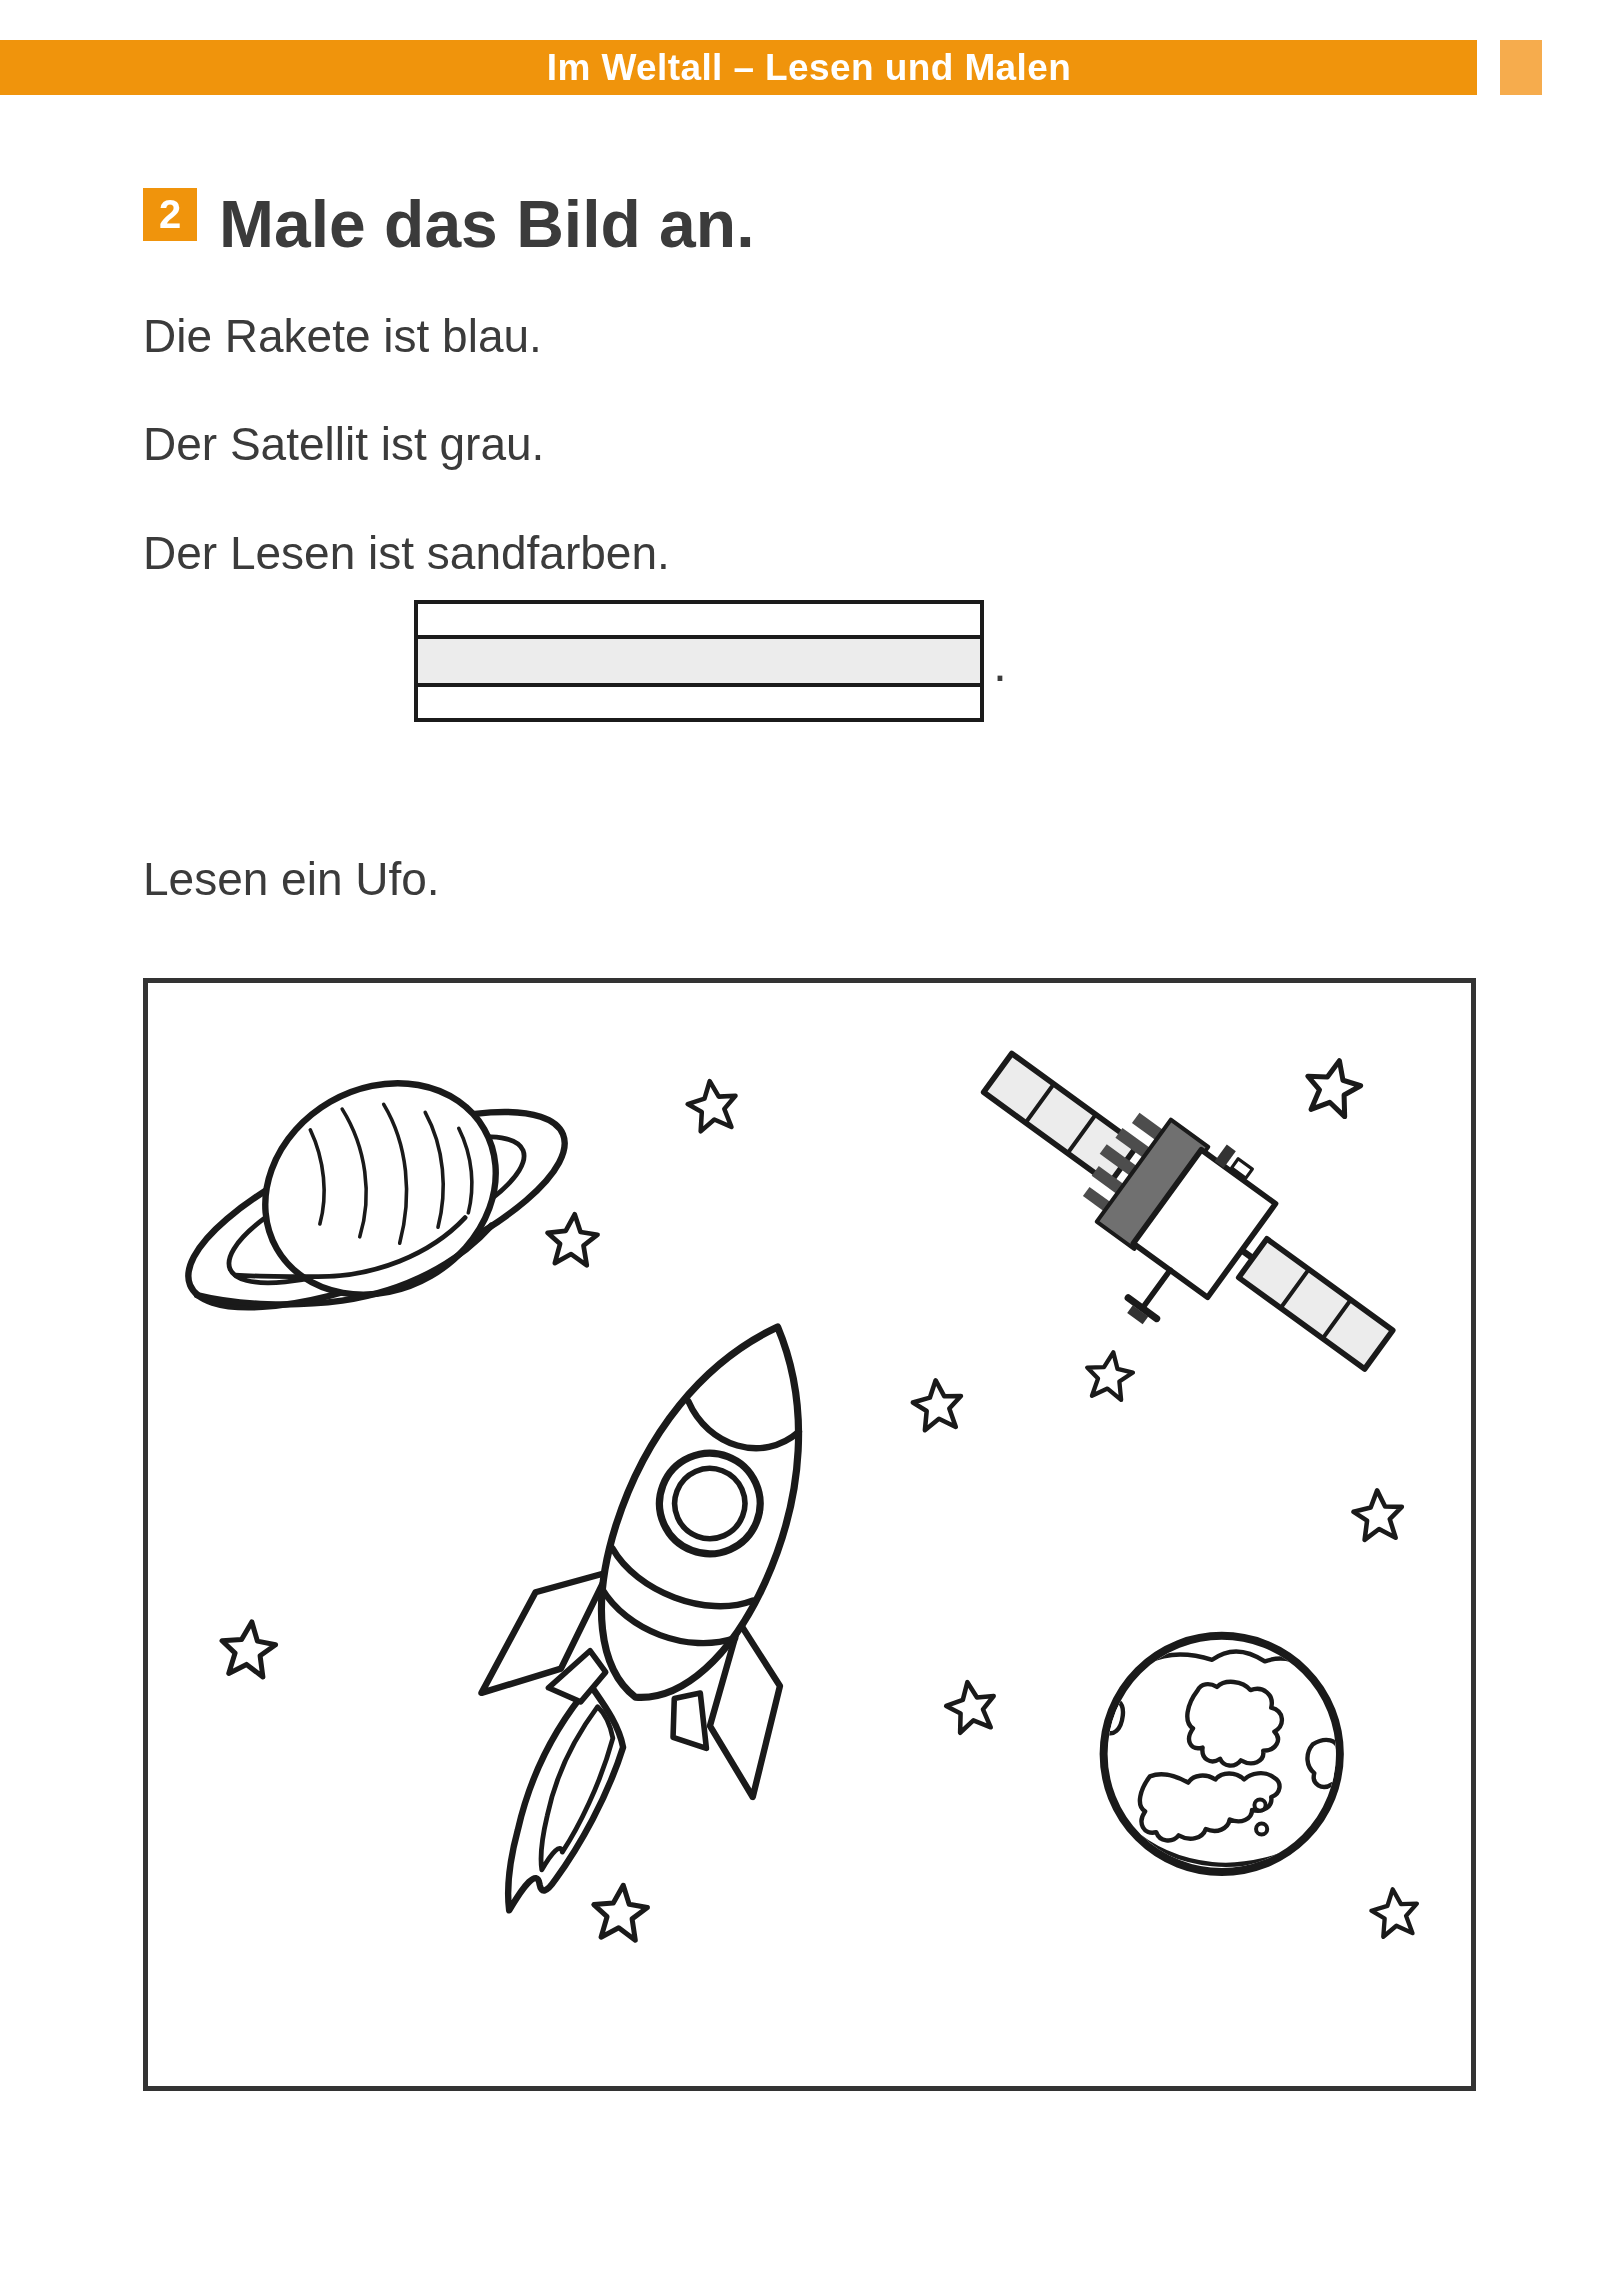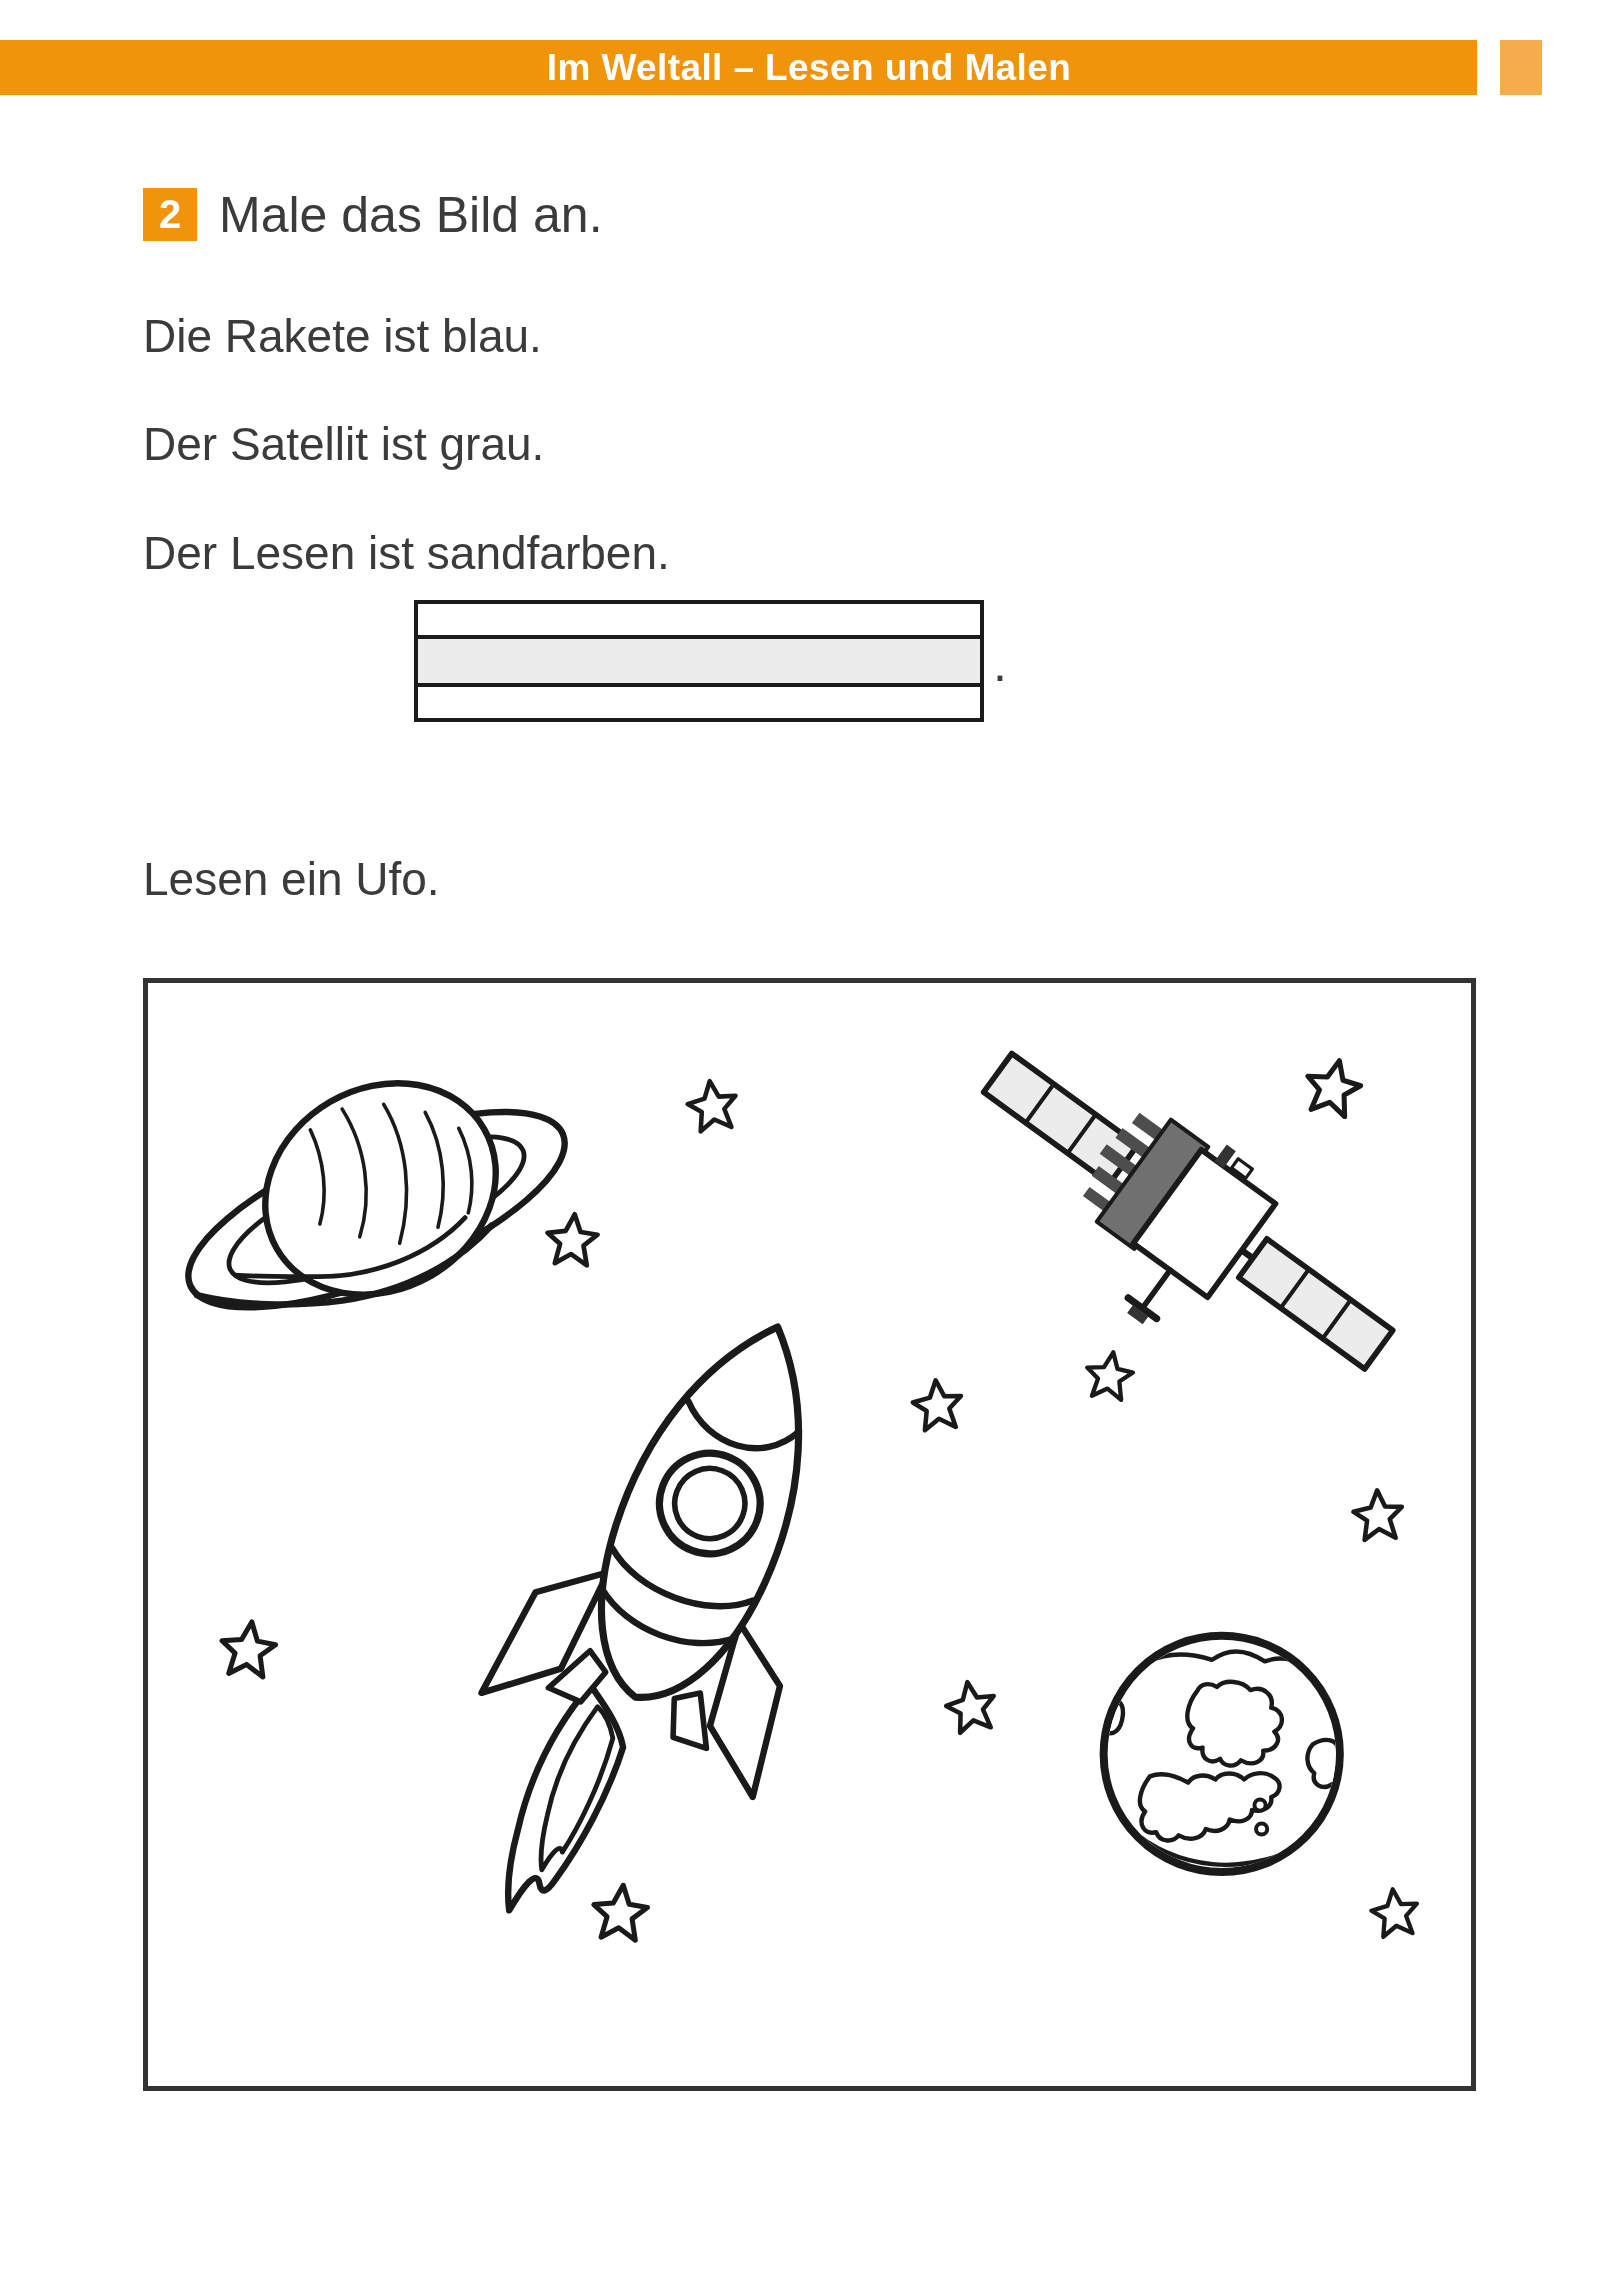--- a/index.html
+++ b/index.html
@@ -24,21 +24,21 @@
     text-align:center; line-height:55px;
   }
   .task-badge {
     position:absolute; left:143px; top:188px; width:54px; height:53px;
     background: var(--task-badge, #F0940C);
     color:#ffffff; font-size:40px; font-weight:700;
     text-align:center; line-height:53px;
   }
   .task-text {
     position:absolute; left:219px; top:186px;
-    font-size:50px; font-weight:400; white-space:nowrap;
+    font-size:66px; font-weight:700; white-space:nowrap;
   }
   .sentence {
     position:absolute; left:143px; font-size:46px; font-weight:500;
     white-space:nowrap; color: var(--body-text, #3b3b3b);
   }
   .s1 { top:309px; } .s2 { top:417px; } .s3 { top:526px; }
   .s4 { top:635px; } .s5 { top:744px; } .s6 { top:852px; }
   .s4-period { position:absolute; left:993px; top:635px; font-size:50px; font-weight:500; }
   .blank-box {
     position:absolute; left:414px; top:600px; width:570px; height:122px;

